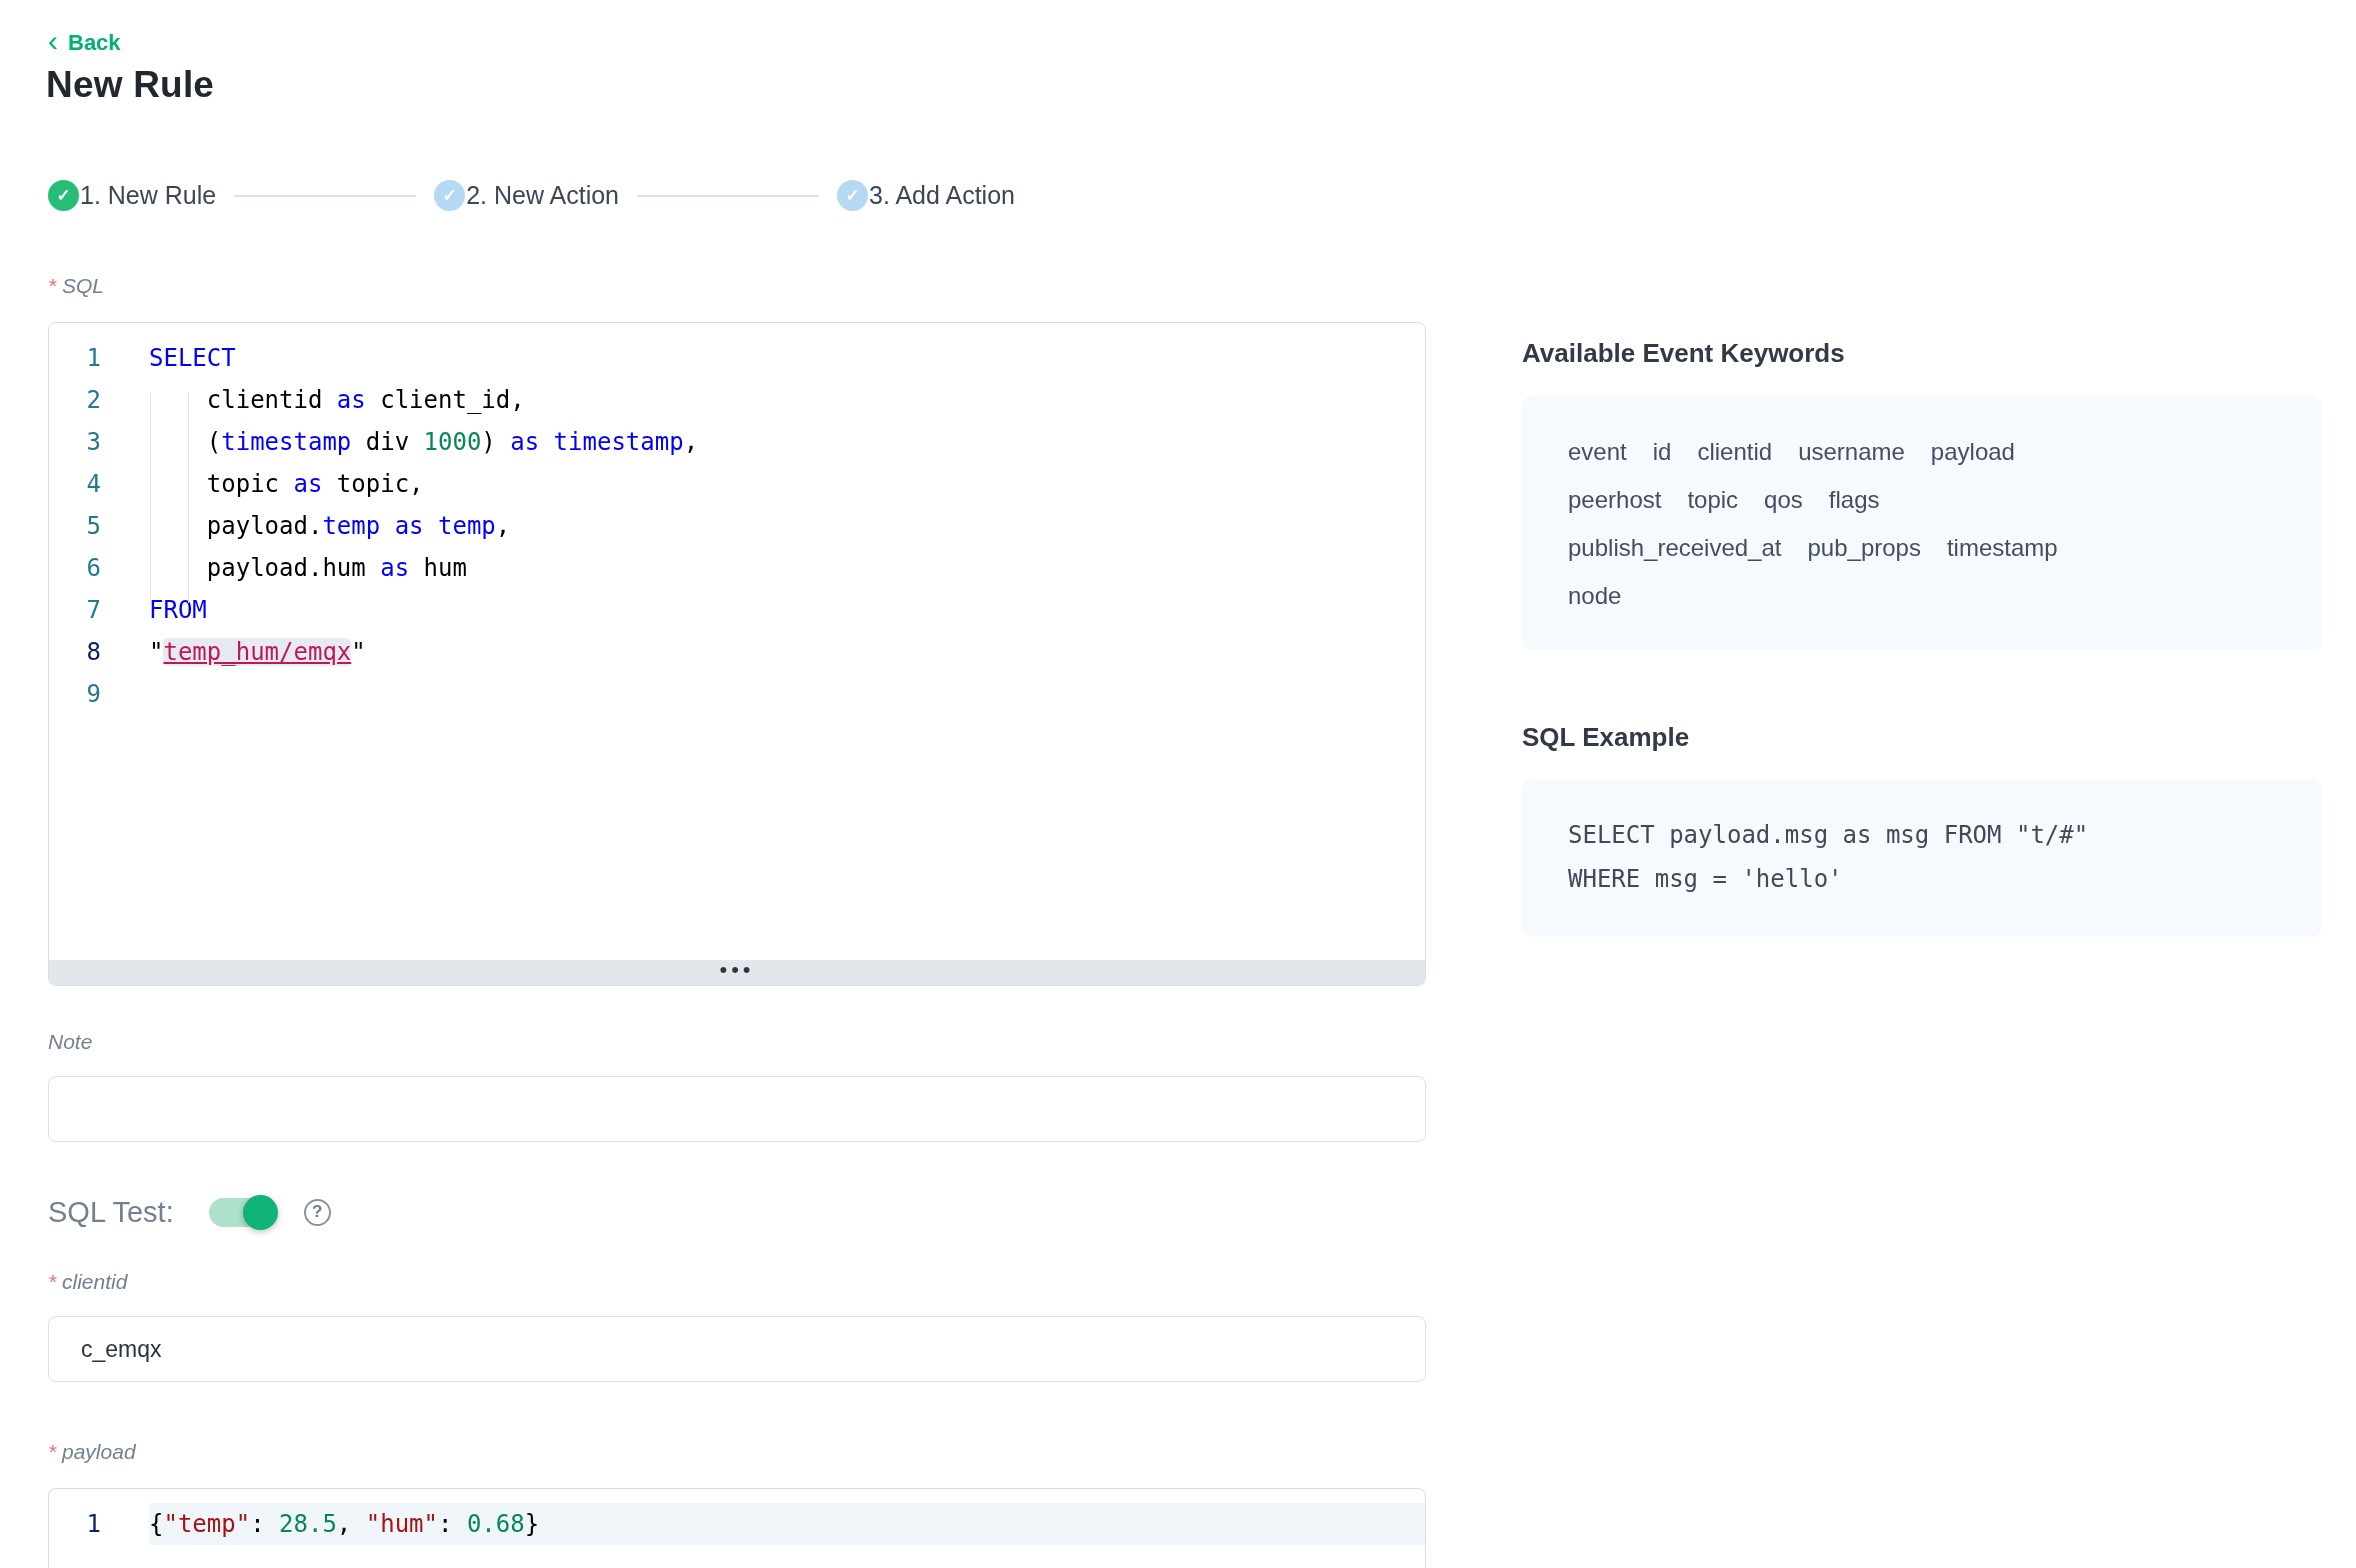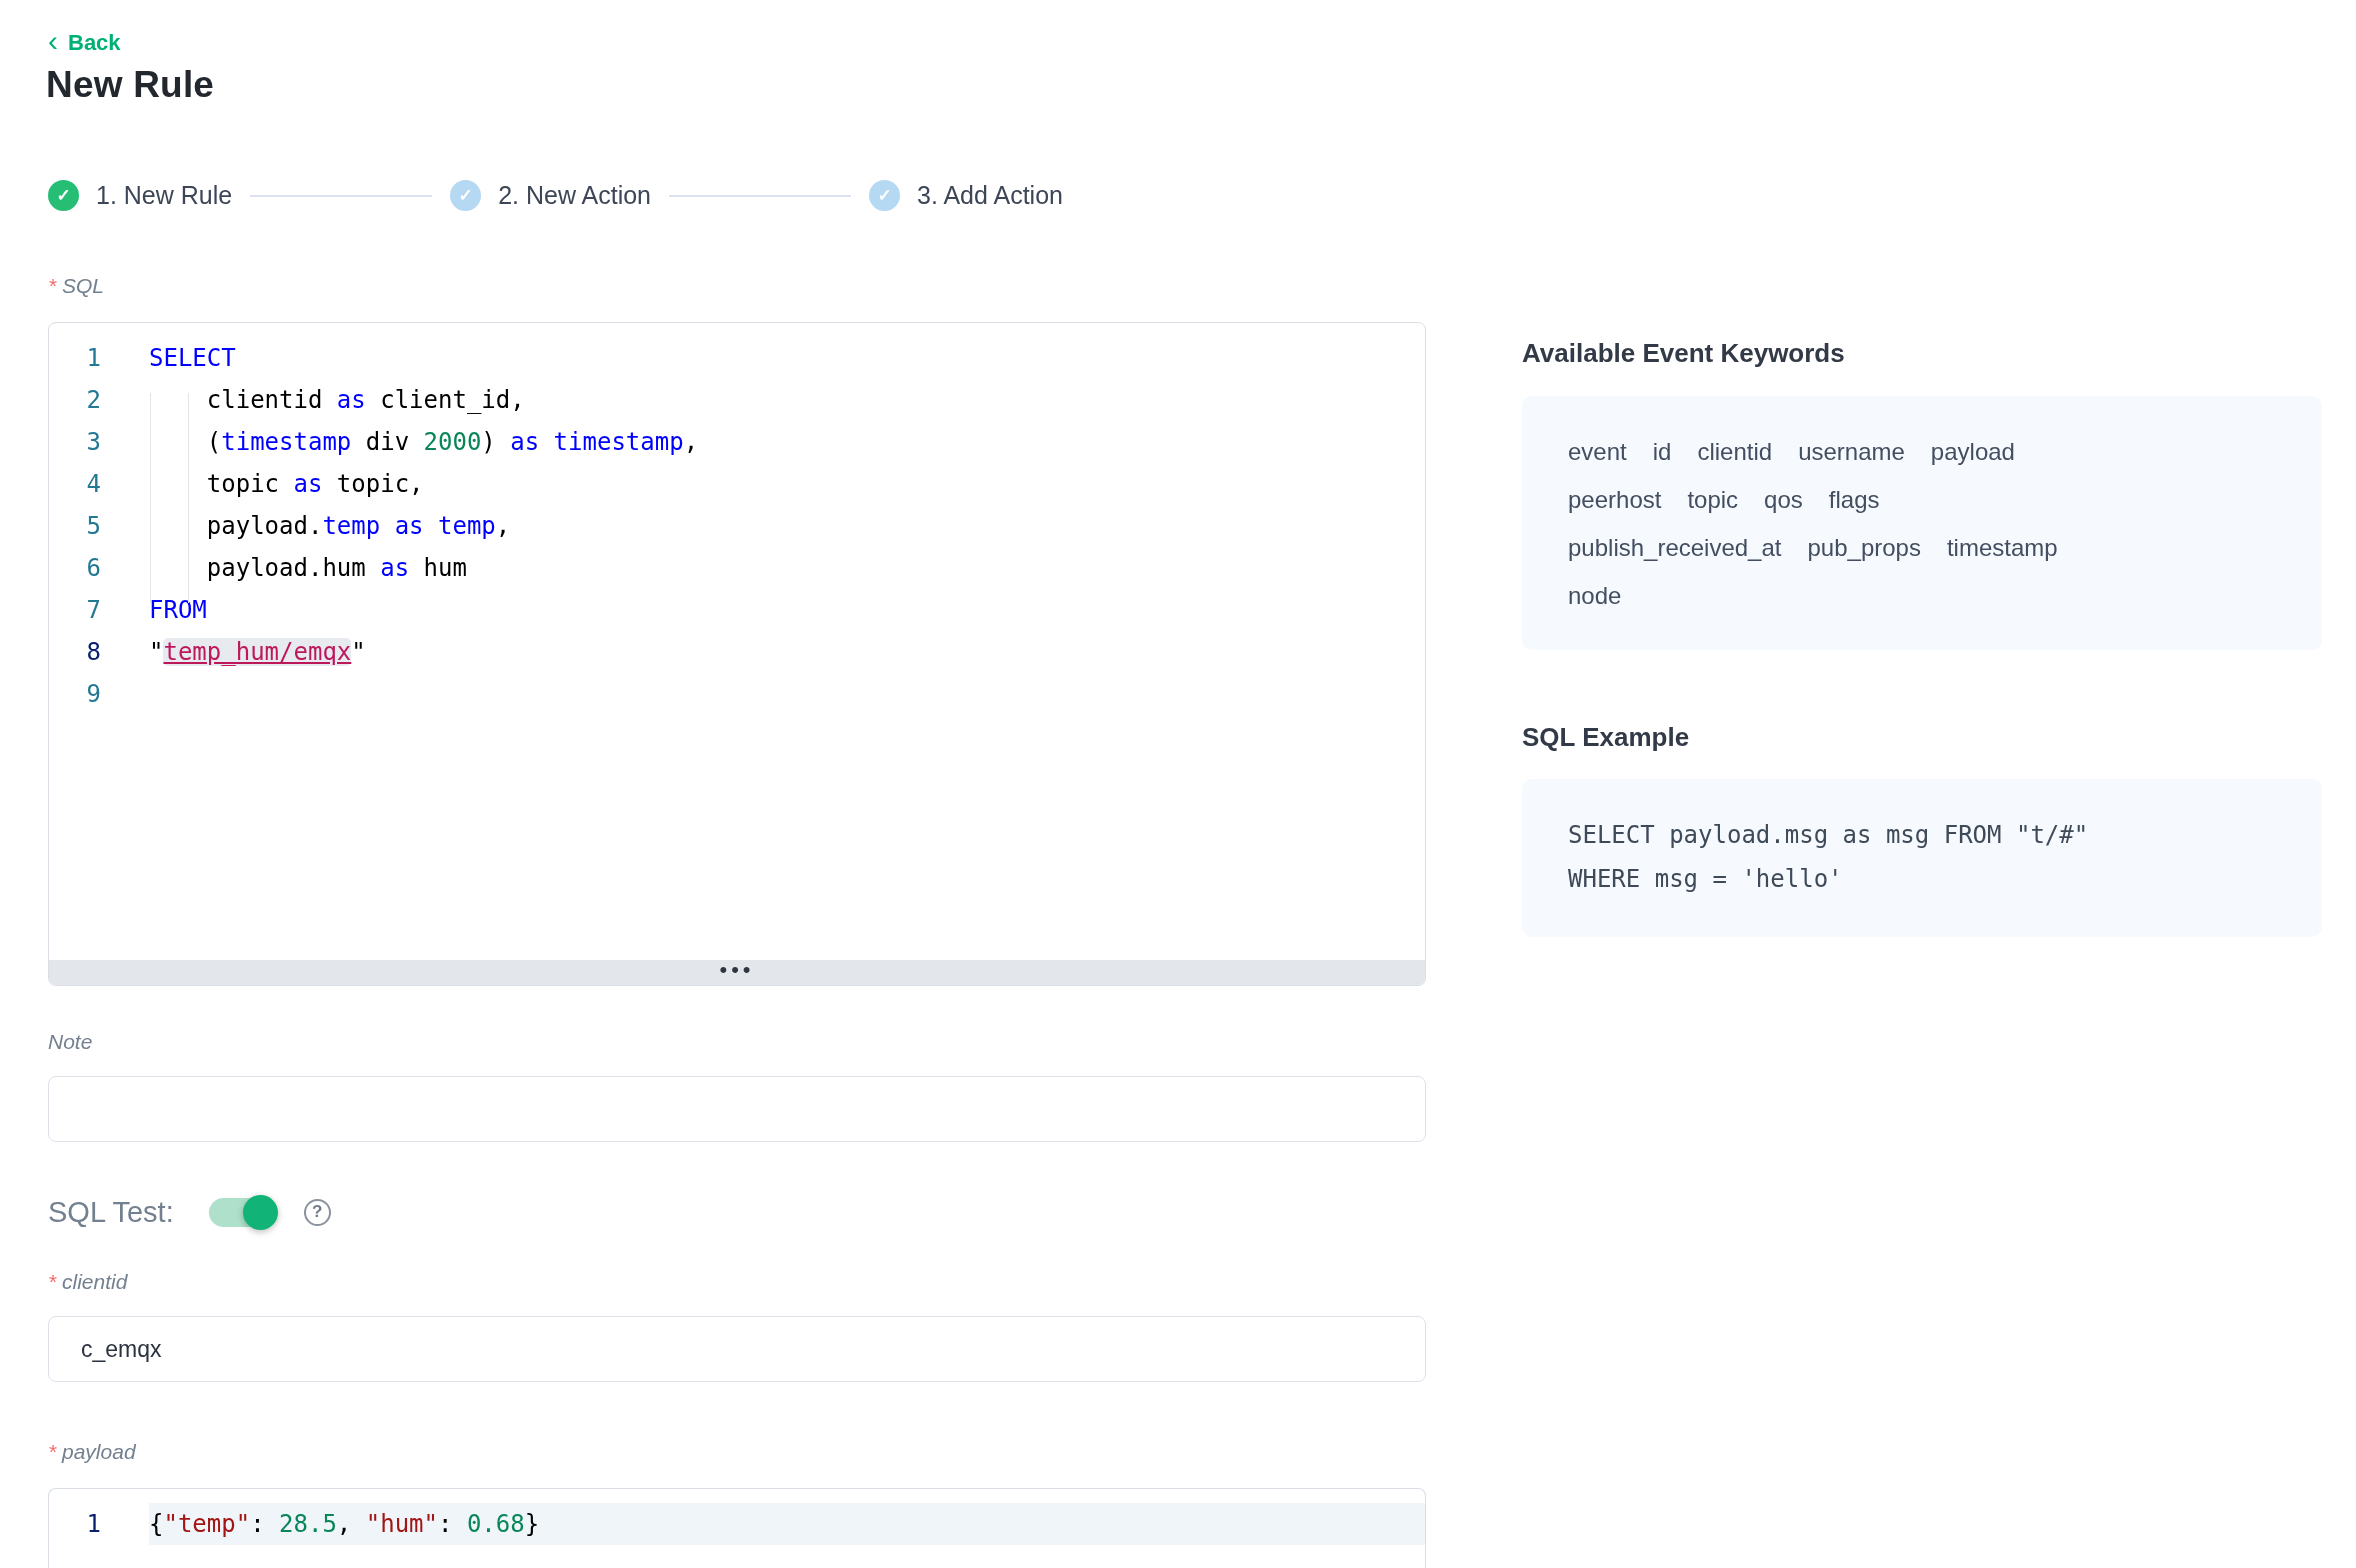--- a/index.html
+++ b/index.html
@@ -10,21 +10,21 @@
   .page{position:relative;width:2356px;height:1568px;background:#fff;overflow:hidden;}
 
   
   .back-link{position:absolute;left:48px;top:30px;display:flex;align-items:center;gap:10px;
     color:var(--accent-green);font-size:22px;font-weight:700;cursor:pointer;}
   .back-chevron{font-size:30px;font-weight:400;line-height:22px;transform:translateY(-2px);}
   .page-title{position:absolute;left:46px;top:64px;font-size:37px;font-weight:700;color:var(--text-dark);letter-spacing:.2px;}
 
   
   .steps{position:absolute;left:48px;top:180px;display:flex;align-items:center;}
-  .step{display:flex;align-items:center;gap:17px;cursor:pointer;justify-content:space-between;}
+  .step{display:flex;align-items:center;gap:1px;cursor:pointer;justify-content:space-between;}
   .step-circle{width:31px;height:31px;border-radius:50%;display:flex;align-items:center;justify-content:center;
     color:#fff;font-size:17px;font-weight:700;flex:0 0 auto;}
   .step-circle::after{content:"✓";}
   .step-circle.done{background:var(--step-done-green);}
   .step-circle.todo{background:var(--step-pending-blue);}
   .step-label{font-size:25px;color:var(--step-text);white-space:nowrap;}
   .step-line{width:182px;height:2px;background:var(--connector);margin:0 18px;}
 
   
   .field-label{position:absolute;font-size:21px;color:var(--label-gray);font-style:italic;}
@@ -117,21 +117,21 @@
     <div class="code-line">
           <span class="ln">1</span>
           <span class="lc"><span class="tok-k">SELECT</span></span>
         </div>
         <div class="code-line">
           <span class="ln">2</span>
           <span class="lc"><span class="tok-p">    clientid </span><span class="tok-k">as</span><span class="tok-p"> client_id,</span></span>
         </div>
         <div class="code-line">
           <span class="ln">3</span>
-          <span class="lc"><span class="tok-p">    (</span><span class="tok-k">timestamp</span><span class="tok-p"> div </span><span class="tok-n">2000</span><span class="tok-p">) </span><span class="tok-k">as</span><span class="tok-p"> </span><span class="tok-k">timestamp</span><span class="tok-p">,</span></span>
+          <span class="lc"><span class="tok-p">    (</span><span class="tok-k">timestamp</span><span class="tok-p"> div </span><span class="tok-n">1000</span><span class="tok-p">) </span><span class="tok-k">as</span><span class="tok-p"> </span><span class="tok-k">timestamp</span><span class="tok-p">,</span></span>
         </div>
         <div class="code-line">
           <span class="ln">4</span>
           <span class="lc"><span class="tok-p">    topic </span><span class="tok-k">as</span><span class="tok-p"> topic,</span></span>
         </div>
         <div class="code-line">
           <span class="ln">5</span>
           <span class="lc"><span class="tok-p">    payload.</span><span class="tok-k">temp</span><span class="tok-p"> </span><span class="tok-k">as</span><span class="tok-p"> </span><span class="tok-k">temp</span><span class="tok-p">,</span></span>
         </div>
         <div class="code-line">

